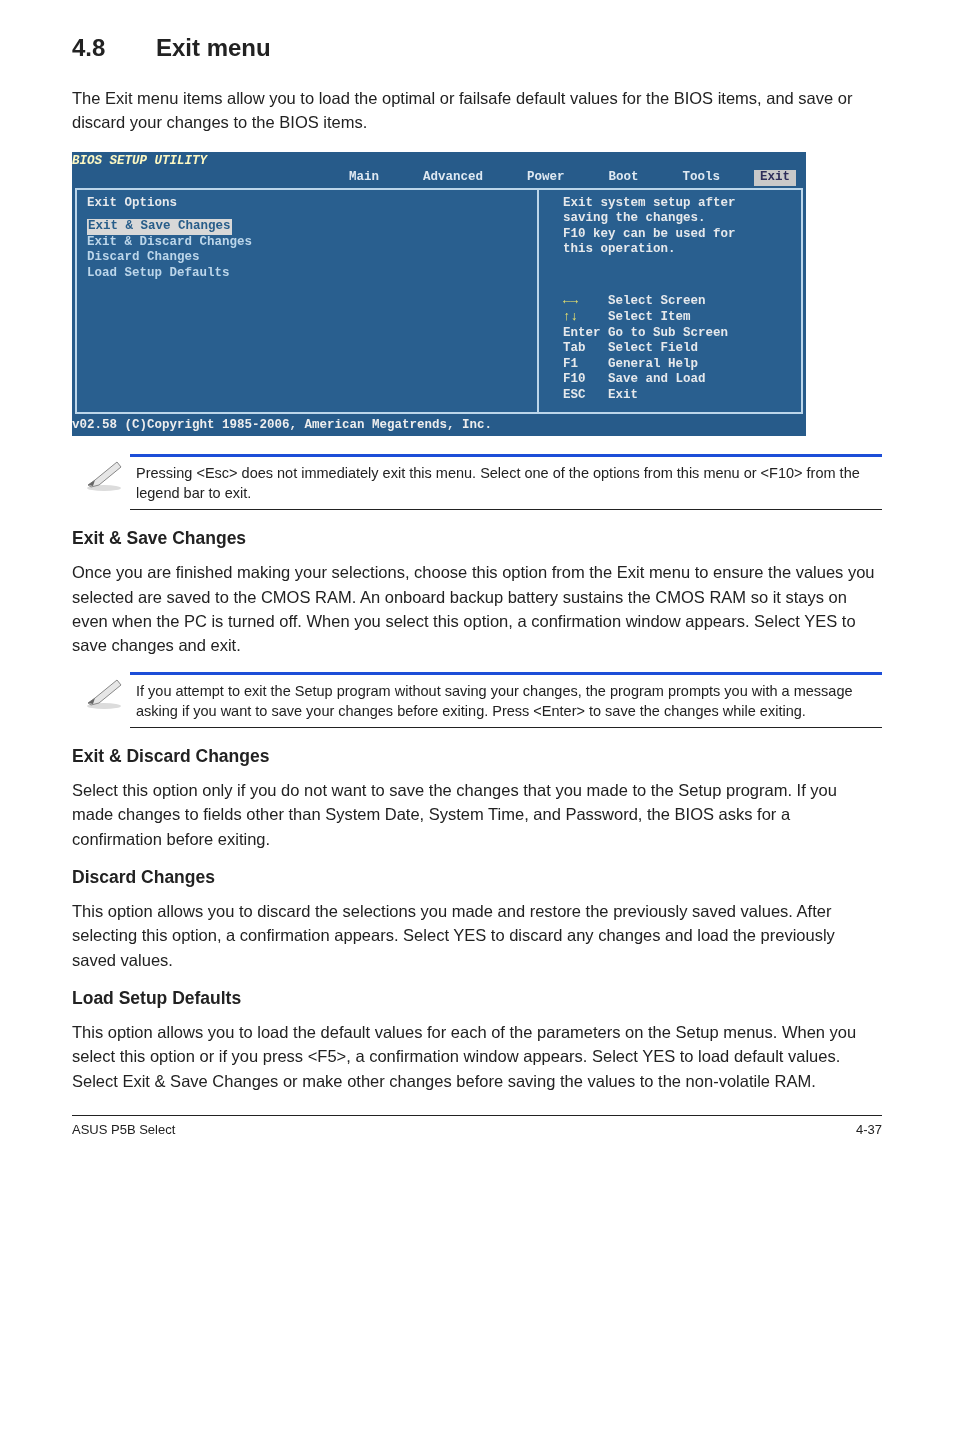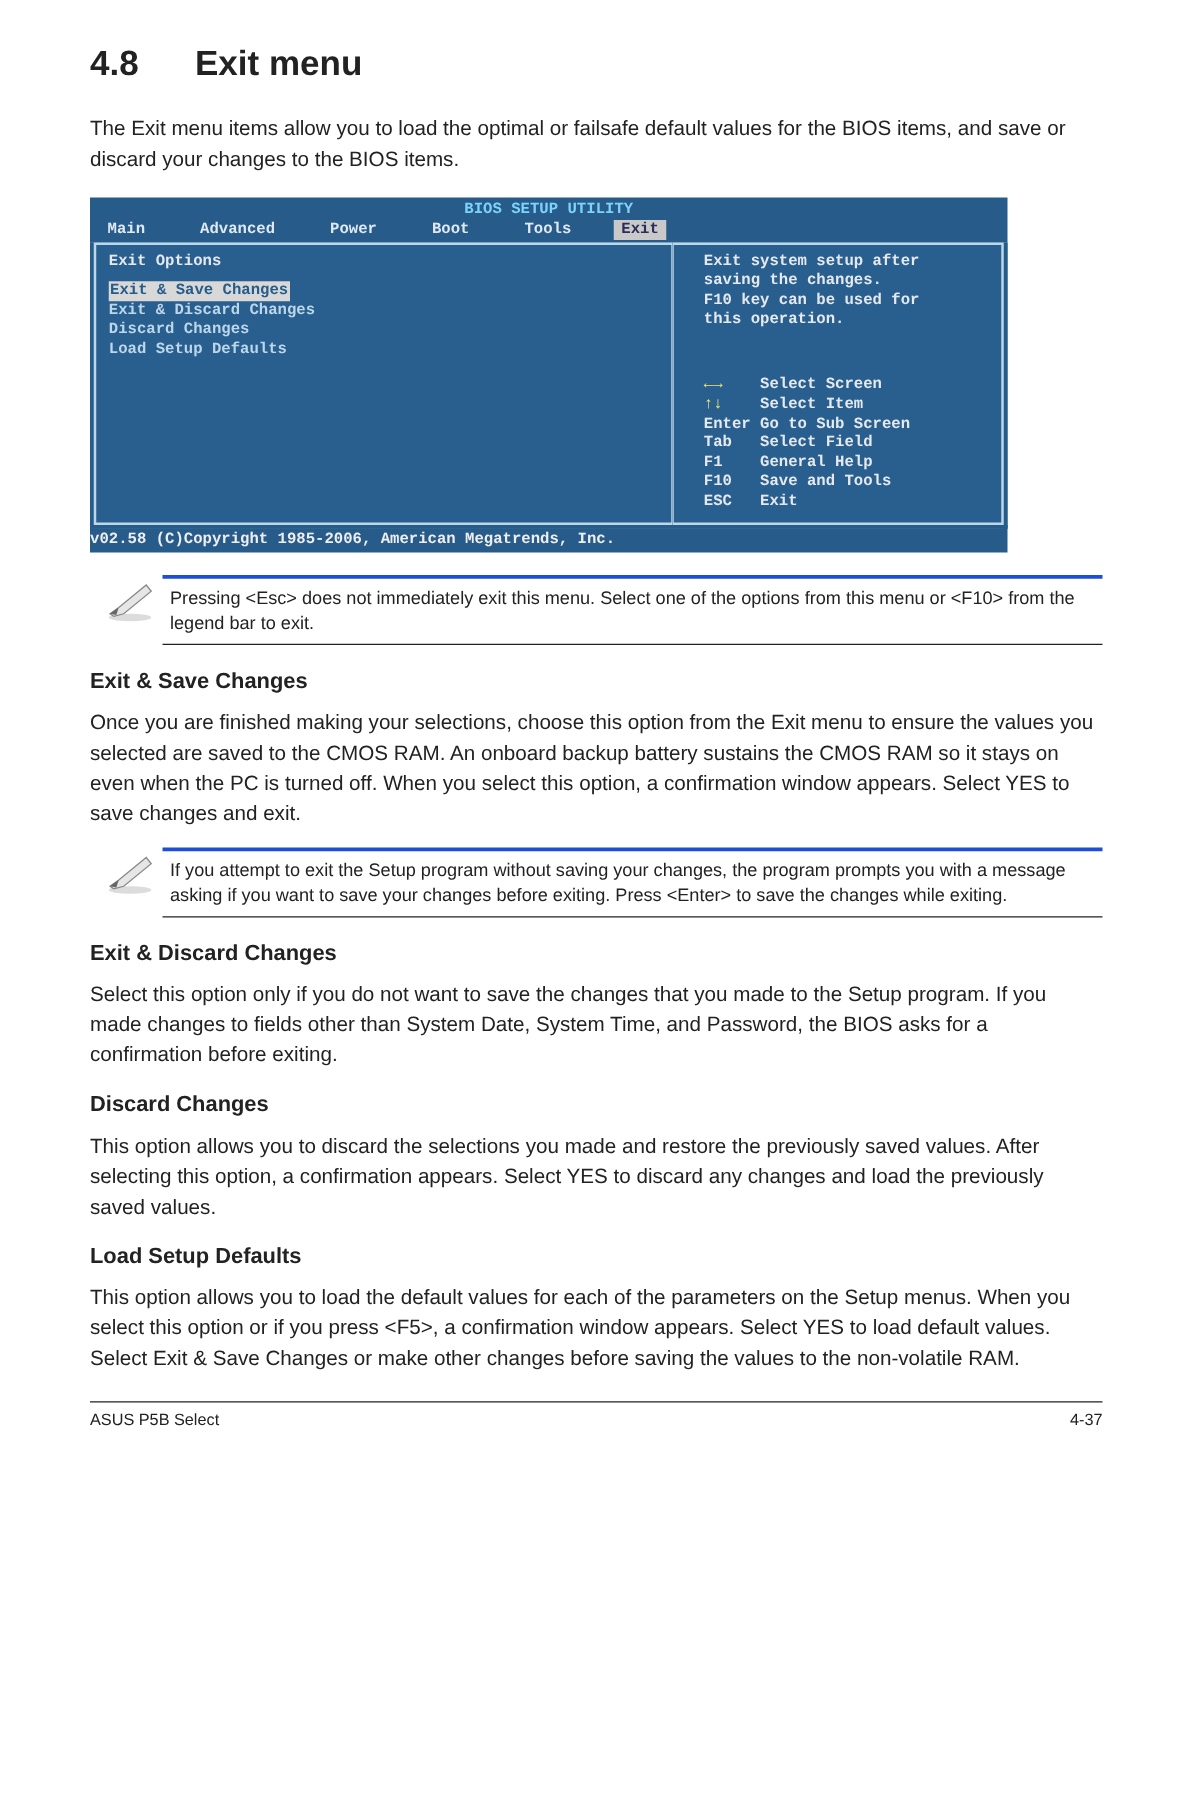--- a/index.html
+++ b/index.html
@@ -9,21 +9,21 @@
       line-height: 1.48;
       color: #222;
       background: #fff;
       width: 954px;
     }
     .page {
       padding: 30px 72px 20px 72px;
       box-sizing: border-box;
     }
     h1 {
-      font-size: 28px;
+      font-size: 24px;
       font-weight: 700;
       margin: 0 0 20px 0;
       display: flex;
       font-family: Arial, sans-serif;
     }
     h1 .num {
       width: 84px;
       flex: 0 0 84px;
     }
     .intro { margin: 0 0 18px 0; }
@@ -33,28 +33,29 @@
       width: 734px;
       font-family: "Courier New", monospace;
       font-size: 12.5px;
       font-weight: bold;
       color: #eee;
       line-height: 1.25;
       margin-bottom: 18px;
     }
     .bios-header {
       background: #275b8a;
-      color: #7dd3fc;
-      text-align: center;
+      color: #fef9c3;
       padding: 2px 0 0 0;
+      font-style: italic;
     }
     .bios-tabs {
       background: #275b8a;
       display: flex;
-      padding: 0 10px 2px 4px;
+      padding: 0 10px 2px 26px;
+      justify-content: flex-end;
     }
     .bios-tab {
       padding: 0 10px;
       color: #dfe9f2;
     }
     .bios-tab.active {
       background: #c9c9c9;
       color: #2d2d5a;
       padding: 0 6px;
     }
@@ -180,21 +181,21 @@
           <div></div>
           <div>F10 key can be used for</div>
           <div>this operation.</div>
         </div>
         <div class="bios-keys">
           <div><span class="arrlr">←→</span>    <span>Select Screen</span></div>
           <div><span class="arrud">↑↓</span>    <span>Select Item</span></div>
           <div><span>Enter</span> <span>Go to Sub Screen</span></div>
           <div><span>Tab</span>   <span>Select Field</span></div>
           <div><span>F1</span>    <span>General Help</span></div>
-          <div><span>F10</span>   <span>Save and Tools</span></div>
+          <div><span>F10</span>   <span>Save and Load</span></div>
           <div><span>ESC</span>   <span>Exit</span></div>
         </div>
       </div>
     </div>
     <div class="bios-footer">v02.58 (C)Copyright 1985-2006, American Megatrends, Inc.</div>
   </div>
 
   <div class="note">
     <div class="note-icon">
       <svg width="42" height="34" viewBox="0 0 42 34">

